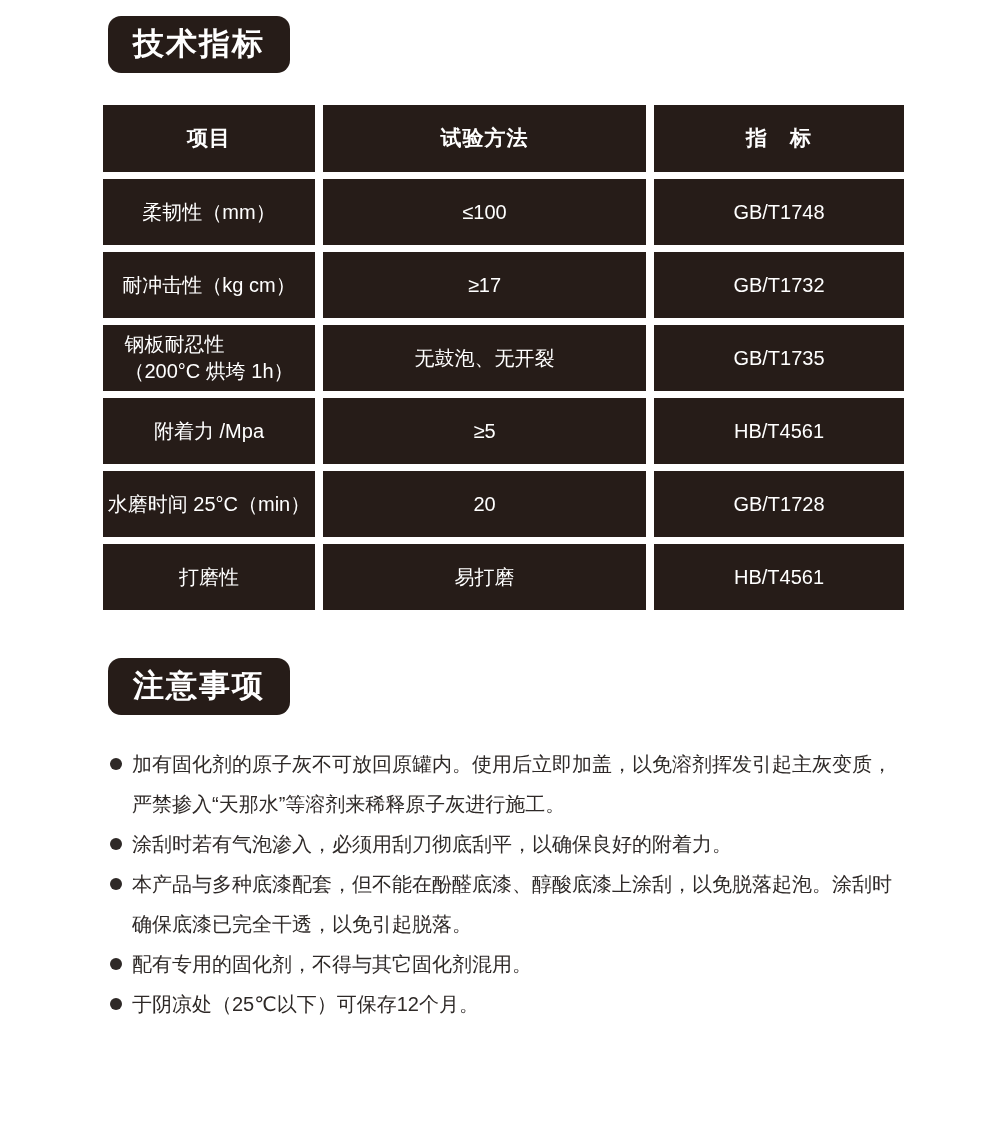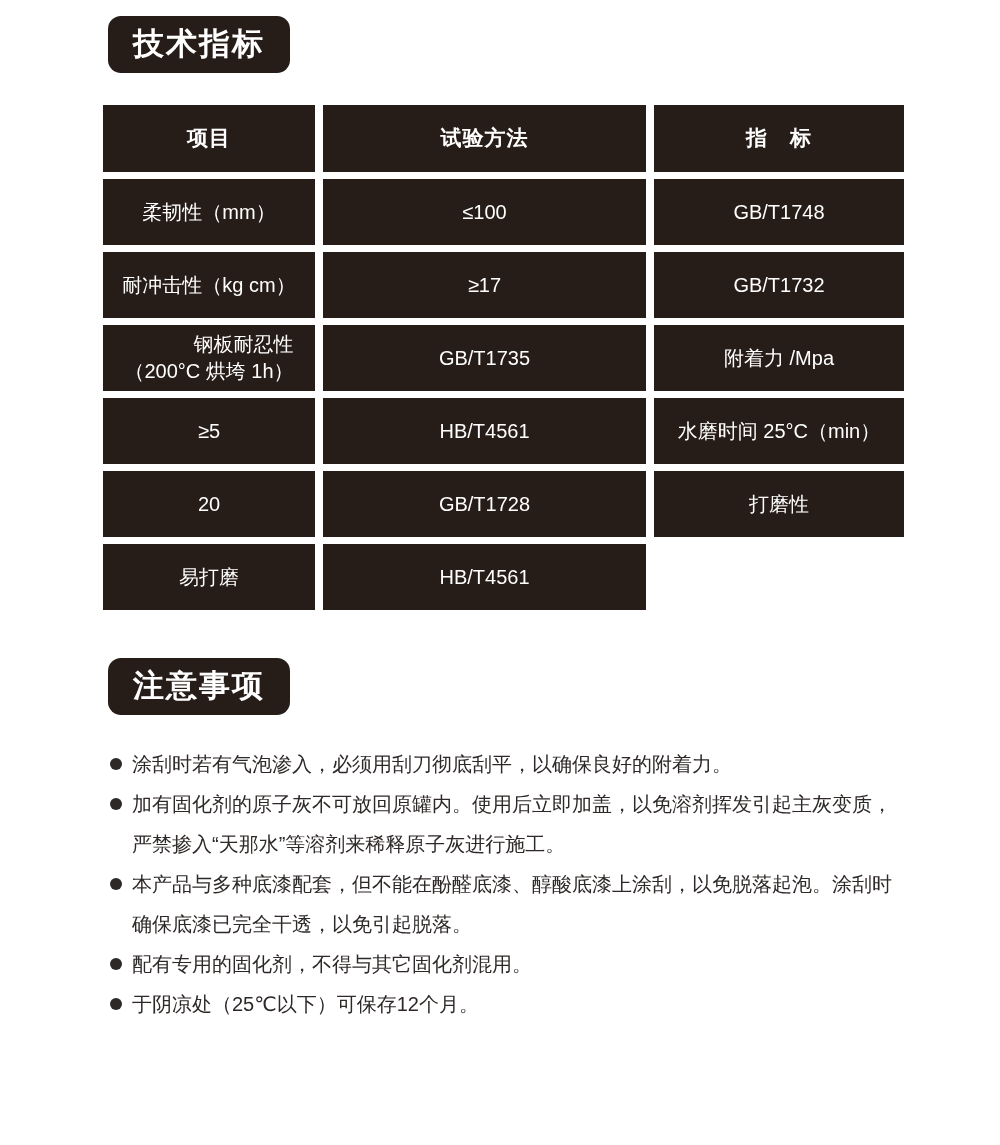--- a/index.html
+++ b/index.html
@@ -39,21 +39,21 @@
     grid-template-columns: 212px 323px 250px;
     column-gap: 8px;
     row-gap: 7px;
   }
   .cell {
     background: #261c18;
     color: #ffffff;
     display: flex;
     align-items: center;
     justify-content: center;
-    text-align: right;
+    text-align: left;
     height: 66px;
     font-size: 20px;
     white-space: pre-line;
     line-height: 1.35;
   }
   .cell.header {
     height: 67px;
     font-weight: 700;
     font-size: 21px;
     letter-spacing: 1px;
@@ -103,45 +103,46 @@
     <div class="cell">柔韧性（mm）</div>
     <div class="cell">≤100</div>
     <div class="cell">GB/T1748</div>
 
     <div class="cell">耐冲击性（kg cm）</div>
     <div class="cell">≥17</div>
     <div class="cell">GB/T1732</div>
 
     <div class="cell">钢板耐忍性
 （200°C 烘垮 1h）</div>
+    <div class="cell">无鼓泡、无开裂</div>
     <div class="cell">GB/T1735</div>
 
     <div class="cell">附着力 /Mpa</div>
     <div class="cell">≥5</div>
     <div class="cell">HB/T4561</div>
 
     <div class="cell">水磨时间 25°C（min）</div>
     <div class="cell">20</div>
     <div class="cell">GB/T1728</div>
 
     <div class="cell">打磨性</div>
     <div class="cell">易打磨</div>
     <div class="cell">HB/T4561</div>
   </div>
 
   <div class="section-title title-precautions">注意事项</div>
 
   <ul class="notes">
     <li class="note-item">
       <span class="bullet-dot"></span>
-      <span class="note-text">涂刮时若有气泡渗入，必须用刮刀彻底刮平，以确保良好的附着力。</span>
+      <span class="note-text">加有固化剂的原子灰不可放回原罐内。使用后立即加盖，以免溶剂挥发引起主灰变质，严禁掺入“天那水”等溶剂来稀释原子灰进行施工。</span>
     </li>
     <li class="note-item">
       <span class="bullet-dot"></span>
-      <span class="note-text">加有固化剂的原子灰不可放回原罐内。使用后立即加盖，以免溶剂挥发引起主灰变质，严禁掺入“天那水”等溶剂来稀释原子灰进行施工。</span>
+      <span class="note-text">涂刮时若有气泡渗入，必须用刮刀彻底刮平，以确保良好的附着力。</span>
     </li>
     <li class="note-item">
       <span class="bullet-dot"></span>
       <span class="note-text">本产品与多种底漆配套，但不能在酚醛底漆、醇酸底漆上涂刮，以免脱落起泡。涂刮时确保底漆已完全干透，以免引起脱落。</span>
     </li>
     <li class="note-item">
       <span class="bullet-dot"></span>
       <span class="note-text">配有专用的固化剂，不得与其它固化剂混用。</span>
     </li>
     <li class="note-item">

